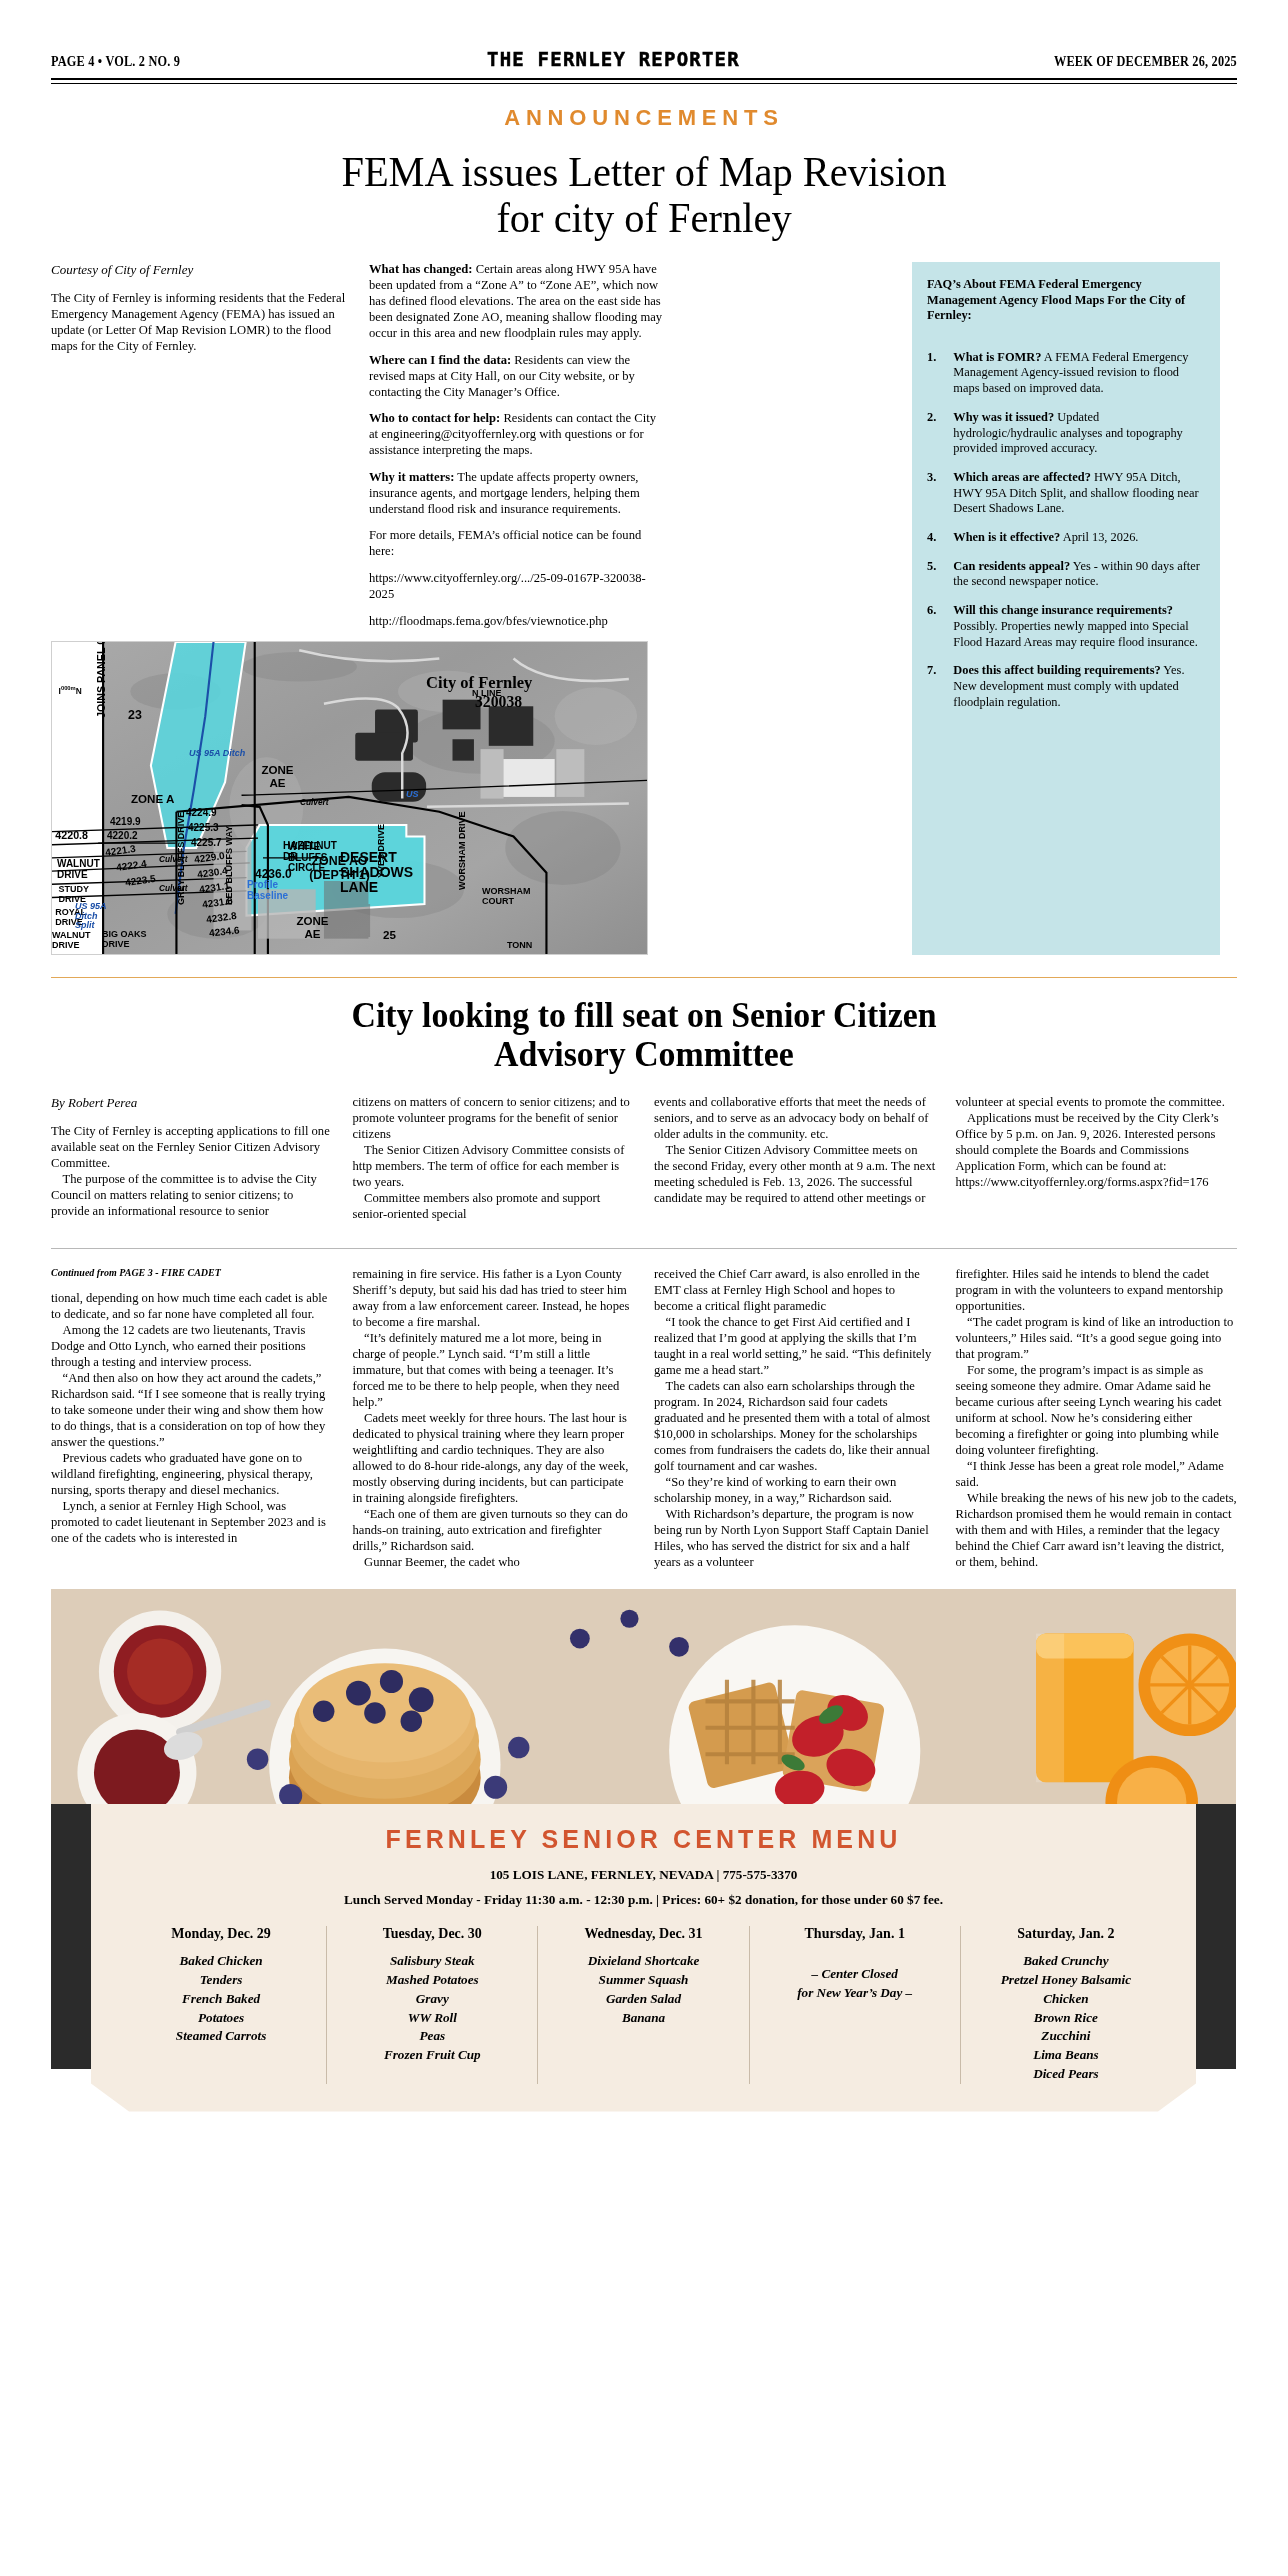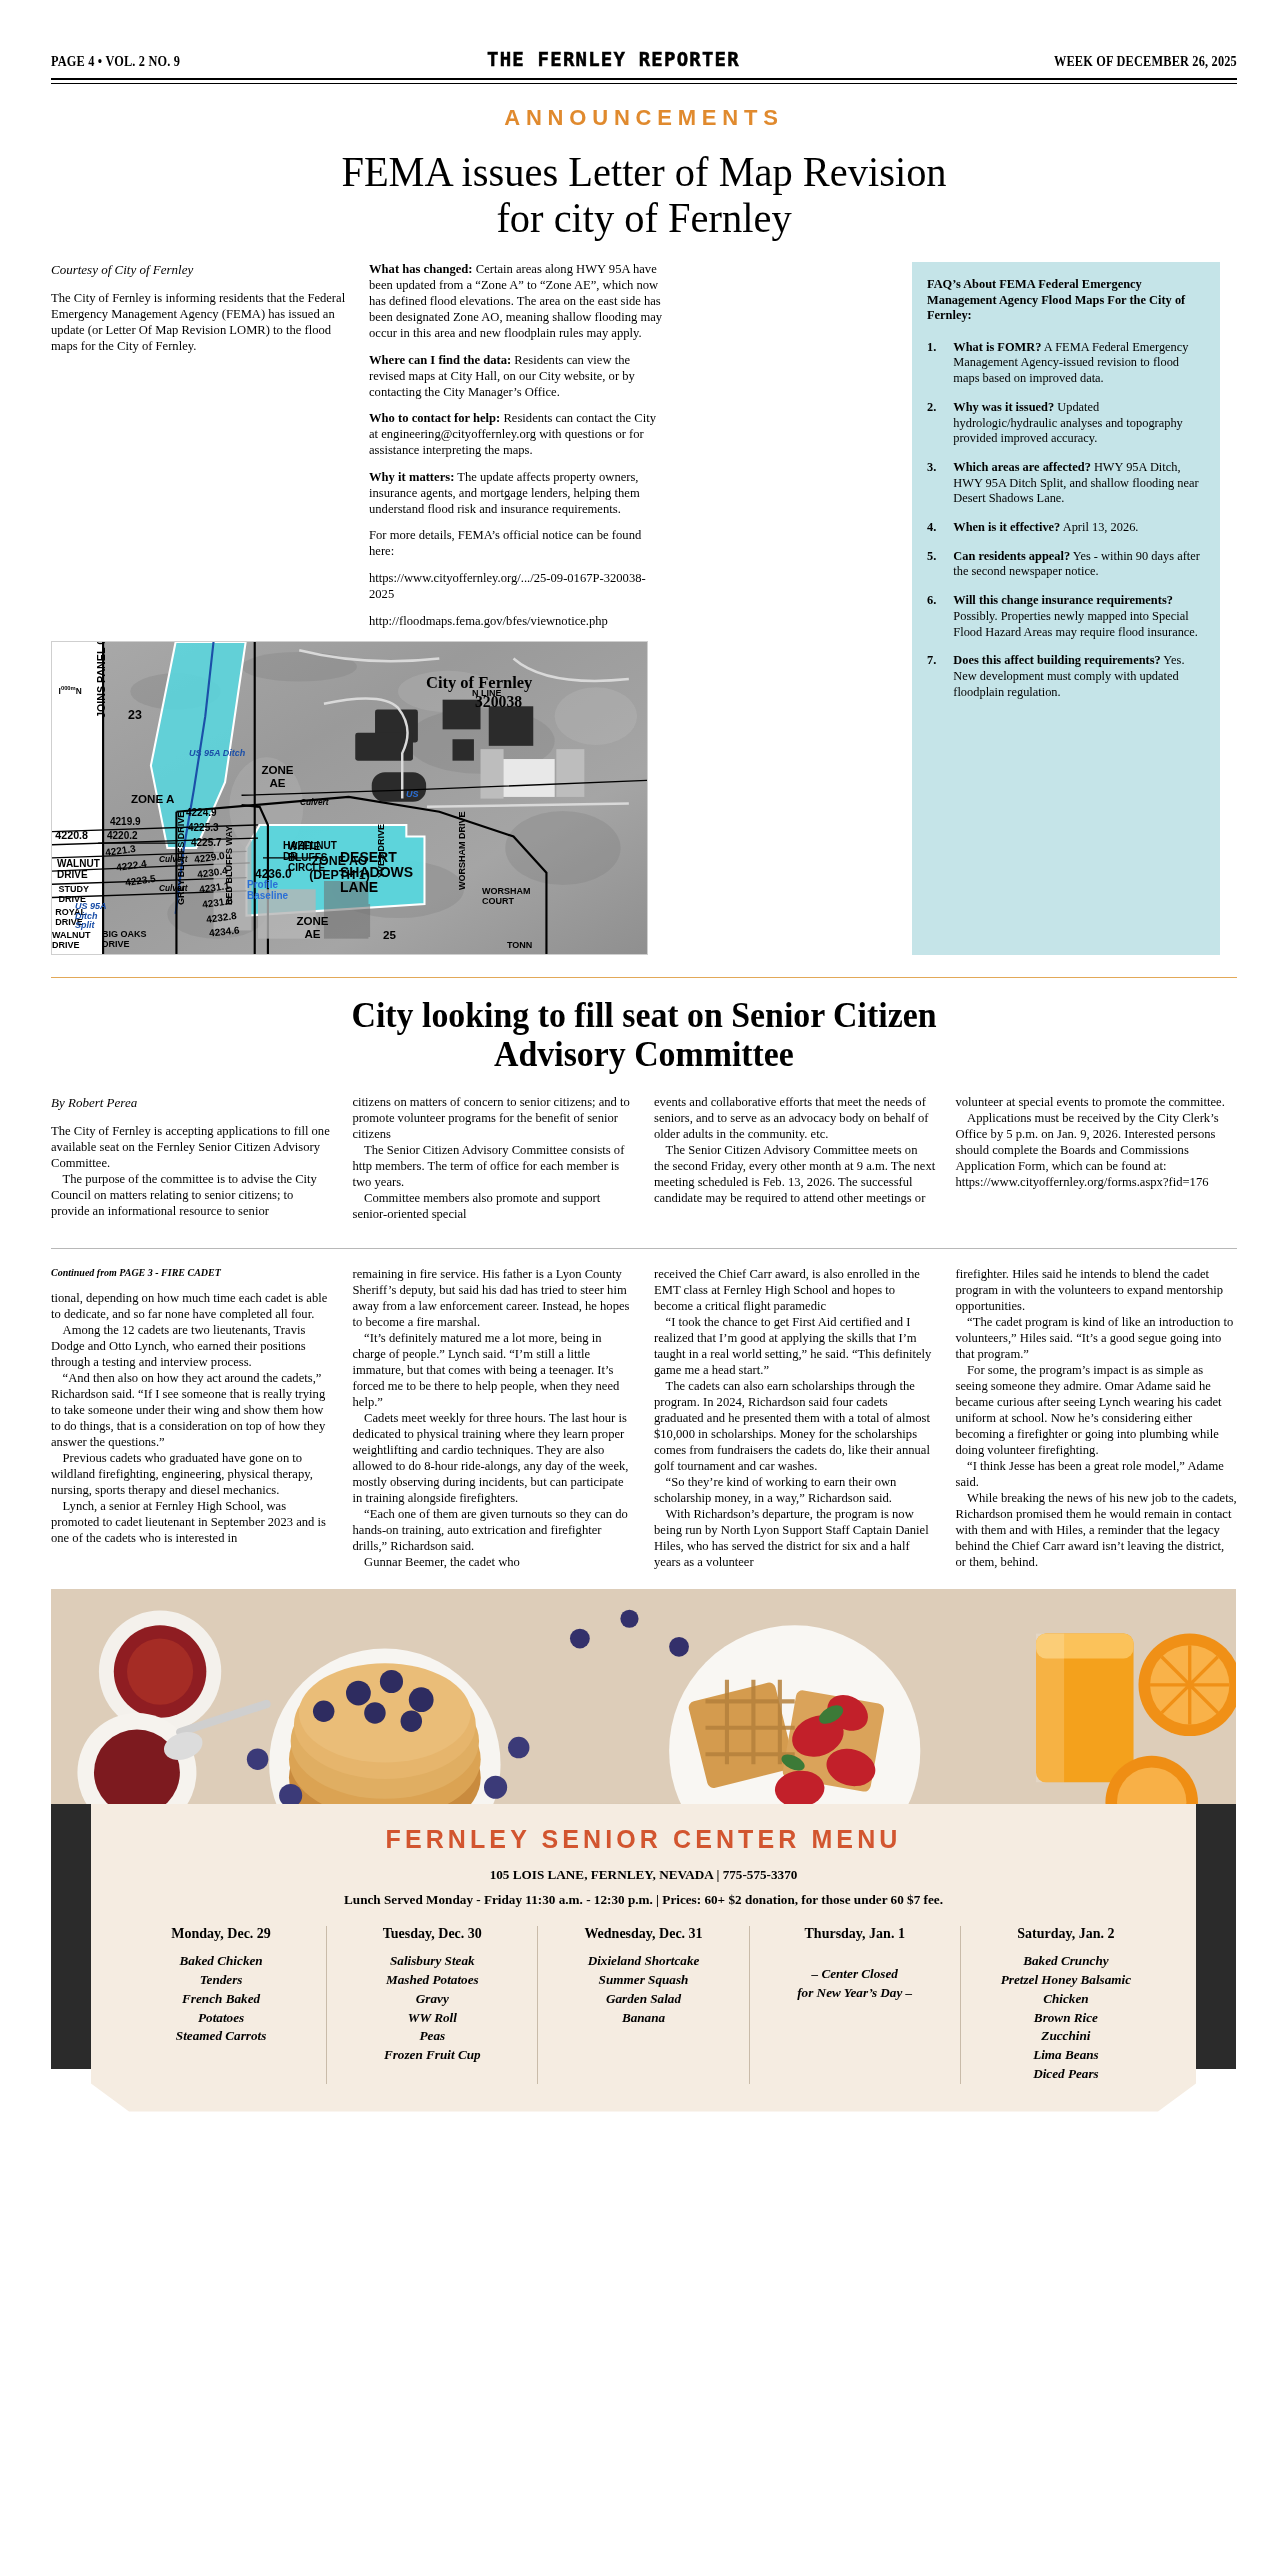--- a/index.html
+++ b/index.html
@@ -68,21 +68,21 @@
     margin-top: 11.6px; width: 597px; height: 314px; position: relative;
     overflow: hidden; border: 0.8px solid #cfcfcf; background: #9b9b9b;
   }
   .map-canvas { position: absolute; inset: 0; }
 
   
   .faq-box {
     width: 308px; background: #c5e4e8; padding: 15px 16.5px 21.5px 15px;
     font-size: 12.4px; line-height: 1.26;
   }
-  .faq-title { font-weight: bold; margin-bottom: 16px; }
+  .faq-title { font-weight: bold; margin-bottom: 26px; }
   .faq-item { display: flex; gap: 8.3px; margin-bottom: 13.2px; }
   .faq-num { width: 18px; flex: none; font-weight: bold; }
   .faq-q { font-weight: bold; }
 
   .rule-orange { border-top: 1.7px solid #e2a858; margin: 21.5px 0 0 0; }
 
   
   .headline-2 {
     text-align: center; font-size: 36px; line-height: 1.08;
     margin-top: 18px; transform: scaleX(.94);

